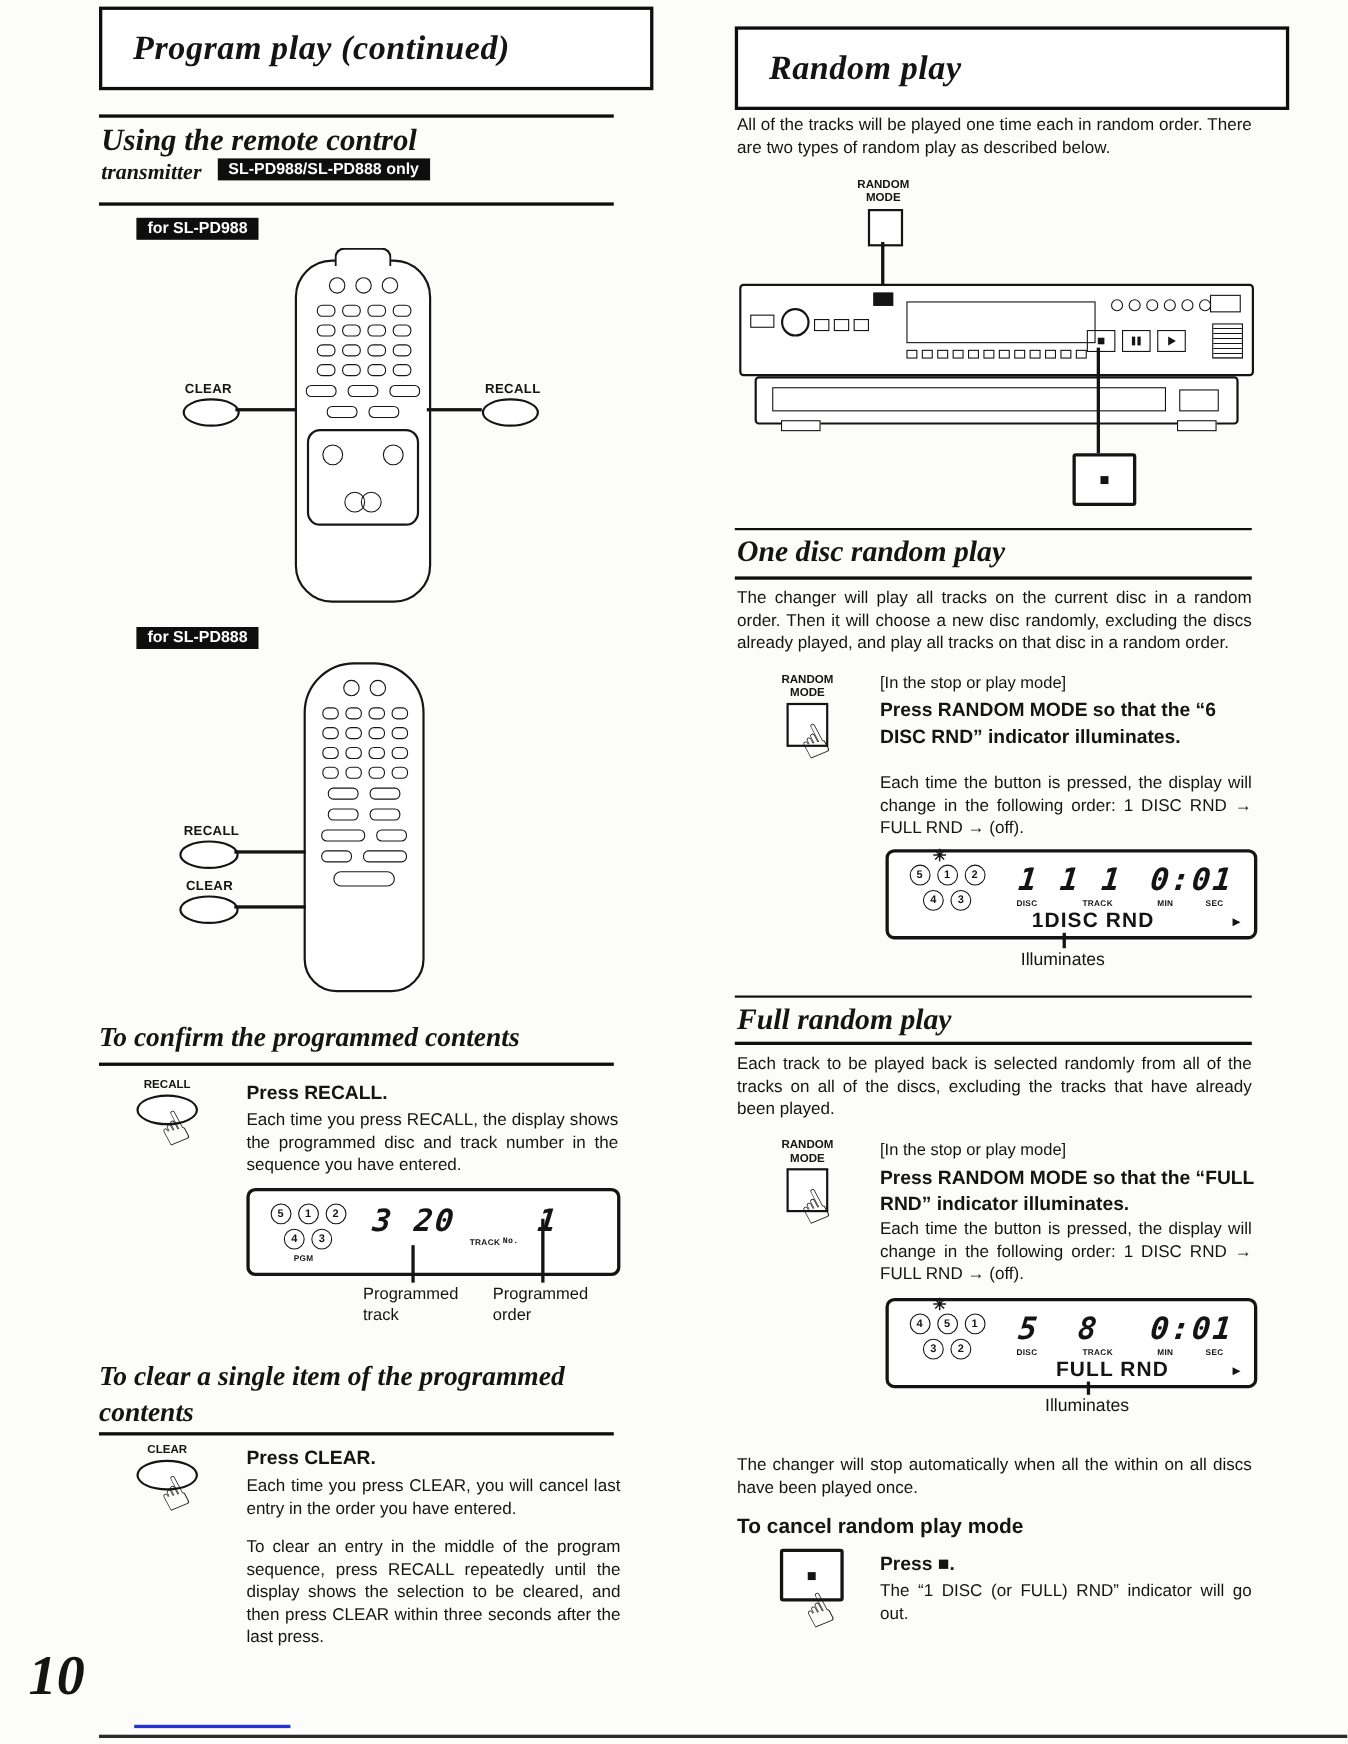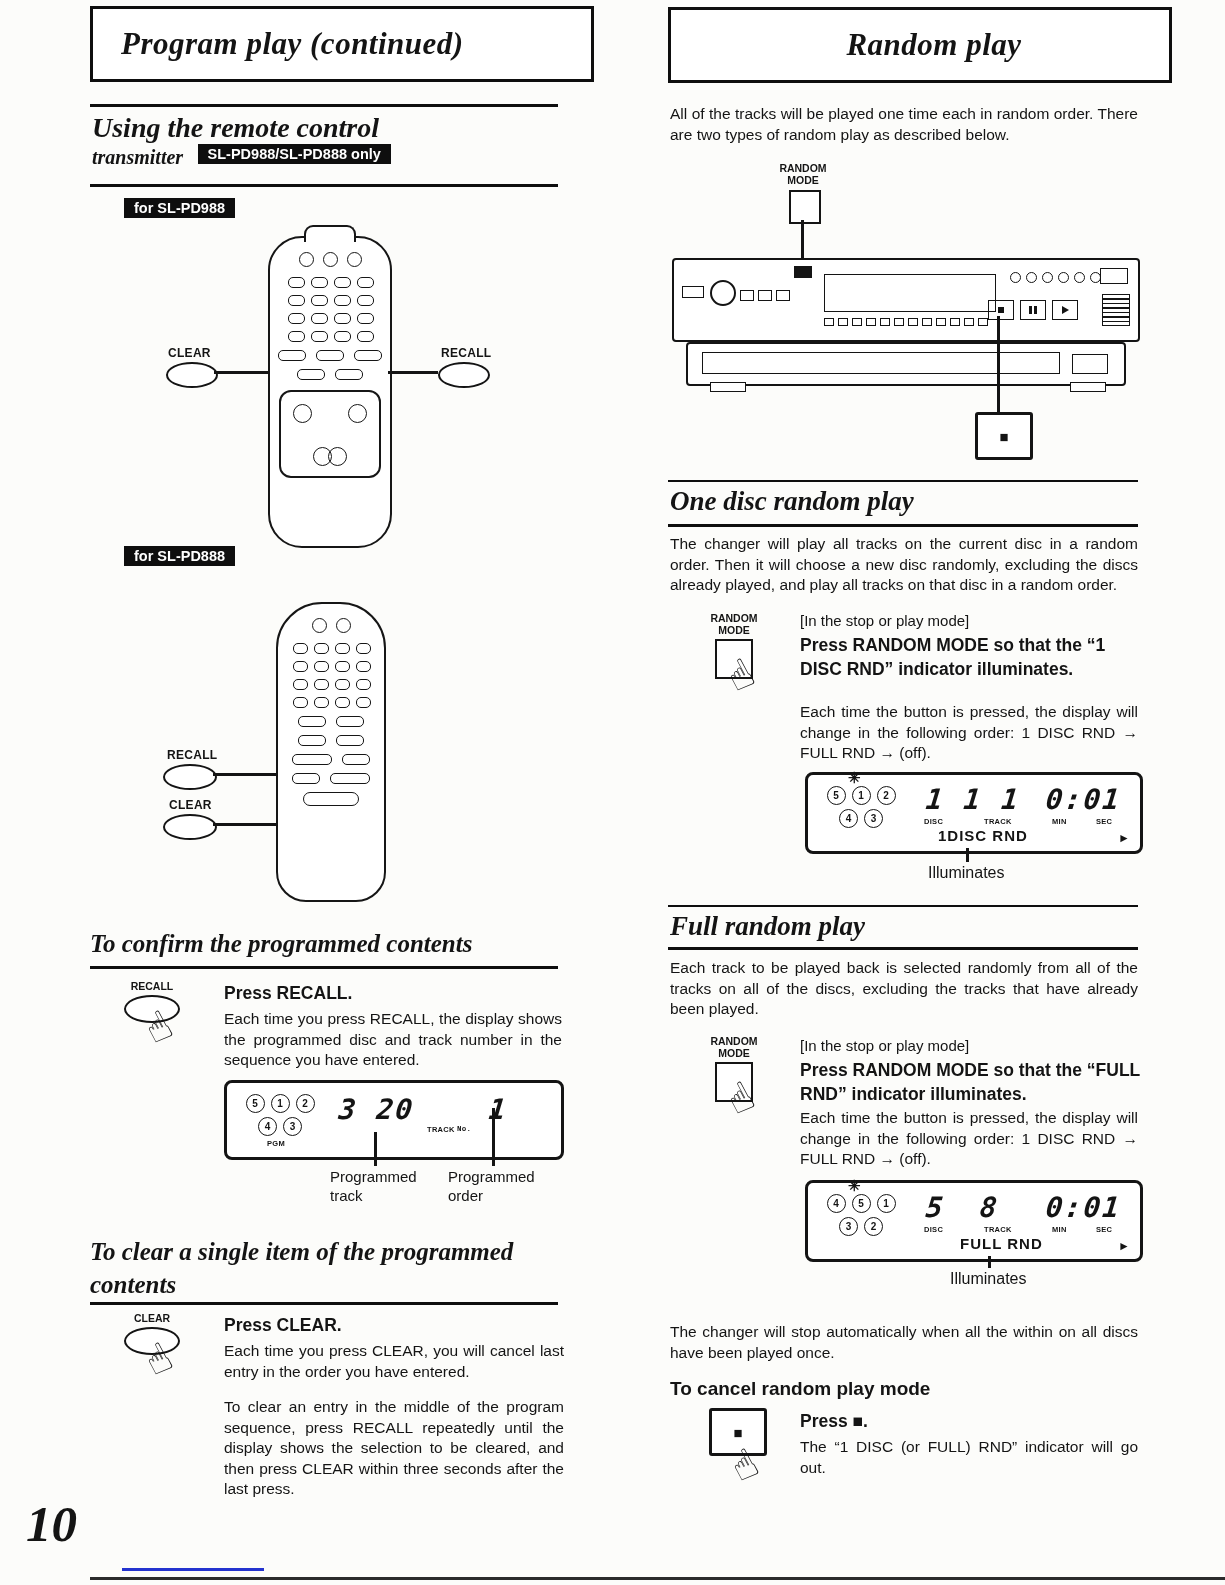--- a/index.html
+++ b/index.html
@@ -60,21 +60,21 @@
   
   .lcd{position:absolute;border:3px solid #141414;border-radius:8px;background:#fff;}
   .lcd-discs{position:absolute;left:10px;top:11px;width:86px;}
   .ldr{display:flex;justify-content:center;gap:6px;margin-bottom:4px;}
   .ldc{width:17px;height:17px;border:1.8px solid #141414;border-radius:50%;font-size:10px;font-weight:bold;
        display:flex;align-items:center;justify-content:center;}
   .lcd-star{position:absolute;font-size:15px;font-weight:bold;}
   .seg{position:absolute;font-family:"DejaVu Sans Mono",monospace;font-style:italic;font-weight:bold;
        font-size:28px;letter-spacing:2px;transform:skewX(-6deg);}
   .ulabel{position:absolute;font-size:7.5px;font-weight:bold;letter-spacing:.3px;}
-  .lcd-ind{position:absolute;font-size:15px;font-weight:bold;letter-spacing:1px;}
+  .lcd-ind{position:absolute;font-size:19px;font-weight:bold;letter-spacing:1px;}
   .lcd-play{position:absolute;right:10px;bottom:6px;font-size:12px;}
   .illum{position:absolute;font-size:16px;}
   .pagenum{position:absolute;font-family:"Liberation Serif",serif;font-style:italic;font-weight:bold;font-size:51px;}
 </style>
 </head>
 <body>
 
 <div class="titlebox" style="left:90px;top:6px;width:470px;">
   <span>Program play (continued)</span>
 </div>
@@ -134,21 +134,21 @@
 </div>
 
 <div class="callout-label" style="left:168px;top:346px;">CLEAR</div>
 <div class="oval" style="left:166px;top:362px;width:48px;height:22px;"></div>
 <div class="hline" style="left:214px;top:371px;width:56px;"></div>
 
 <div class="callout-label" style="left:441px;top:346px;">RECALL</div>
 <div class="oval" style="left:438px;top:362px;width:48px;height:22px;"></div>
 <div class="hline" style="left:388px;top:371px;width:50px;"></div>
 
-<div class="abs" style="left:124px;top:546px;">
+<div class="abs" style="left:124px;top:570px;">
   <span class="badge">for SL-PD888</span>
 </div>
 
 <div class="remote" style="left:276px;top:602px;width:106px;height:296px;border-radius:46px 46px 30px 30px;">
   <div class="rtop">
       <span class="rcirc"></span>
       <span class="rcirc"></span>
     </div>
   <div class="rgrid" style="grid-template-columns:repeat(4,13px);">
     <span class="rb" style="width:13px;"></span>
@@ -240,21 +240,21 @@
   <div class="pg-oval"></div>
   <span class="hand">☝</span>
 </div>
 
 <div class="step-title" style="left:224px;top:1314px;">Press CLEAR.</div>
 <div class="body-text" style="left:224px;top:1341px;width:340px;">Each time you press CLEAR, you will cancel last entry in the order you have entered.</div>
 <div class="body-text" style="left:224px;top:1397px;width:340px;">To clear an entry in the middle of the program sequence, press RECALL repeatedly until the display shows the selection to be cleared, and then press CLEAR within three seconds after the last press.</div>
 
 <div class="pagenum" style="left:26px;top:1495px;">10</div>
 
-<div class="titlebox" style="left:668px;top:7px;width:470px;justify-content:center;">
+<div class="titlebox" style="left:668px;top:24px;width:470px;">
   <span>Random play</span>
 </div>
 
 <div class="body-text" style="left:670px;top:104px;width:468px;">All of the tracks will be played one time each in random order. There are two types of random play as described below.</div>
 
 <div class="abs" style="left:768px;top:162px;width:70px;text-align:center;font-size:10.5px;font-weight:bold;line-height:1.15;">RANDOM MODE</div>
 <div class="pbox" style="left:789px;top:190px;width:28px;height:30px;border-width:2.5px;"></div>
 <div class="vline" style="left:801px;top:220px;height:46px;"></div>
 
 <div class="player" style="left:672px;top:258px;width:464px;height:80px;">
@@ -321,21 +321,21 @@
 
 <div class="body-text" style="left:670px;top:534px;width:468px;">The changer will play all tracks on the current disc in a random order. Then it will choose a new disc randomly, excluding the discs already played, and play all tracks on that disc in a random order.</div>
 
 <div class="press-group" style="left:696px;top:612px;width:76px;">
   <div class="pg-label">RANDOM MODE</div>
   <div class="pg-square"></div>
   <span class="hand" style="top:40px;">☝</span>
 </div>
 
 <div class="small-note" style="left:800px;top:612px;">[In the stop or play mode]</div>
-<div class="step-title" style="left:800px;top:634px;width:340px;">Press RANDOM MODE so that the “1 DISC RND” indicator illuminates.</div>
+<div class="step-title" style="left:800px;top:634px;width:340px;">Press RANDOM MODE so that the “6 DISC RND” indicator illuminates.</div>
 <div class="body-text" style="left:800px;top:702px;width:338px;">Each time the button is pressed, the display will change in the following order: 1 DISC RND → FULL RND → (off).</div>
 
 <div class="lcd" style="left:805px;top:772px;width:332px;height:76px;">
   <div class="lcd-discs">
     <div class="ldr">
       <span class="ldc">5</span>
       <span class="ldc">1</span>
       <span class="ldc">2</span>
     </div>
     <div class="ldr">

